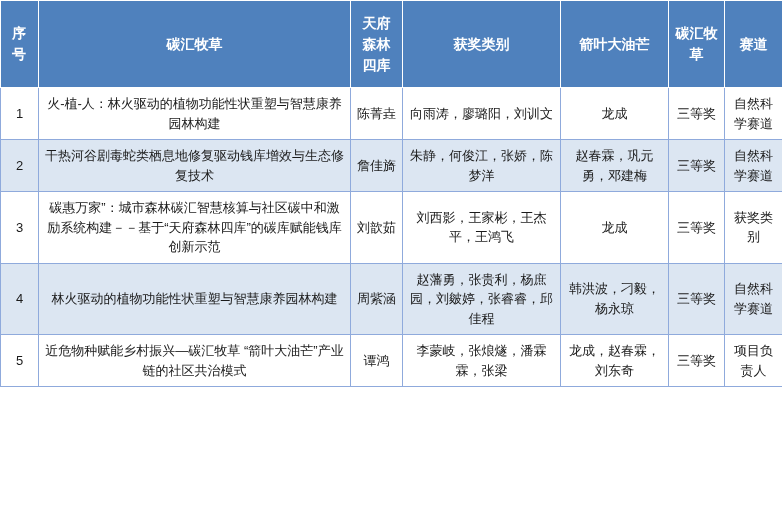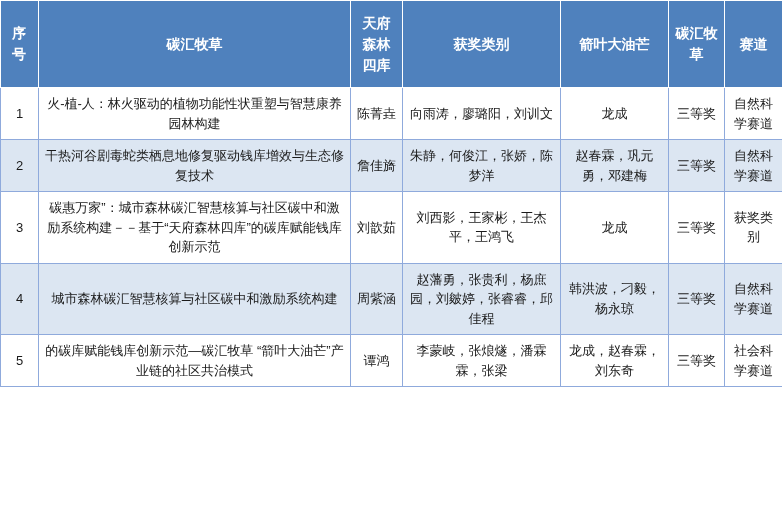--- a/index.html
+++ b/index.html
@@ -113,31 +113,31 @@
         <td>3</td>
         <td class="cell-name">碳惠万家”：城市森林碳汇智慧核算与社区碳中和激励系统构建－－基于“天府森林四库”的碳库赋能钱库创新示范</td>
         <td>刘歆茹</td>
         <td>刘西影，王家彬，王杰平，王鸿飞</td>
         <td>龙成</td>
         <td>三等奖</td>
         <td>获奖类别</td>
       </tr>
       <tr class="row-even">
         <td>4</td>
-        <td class="cell-name">城市森林碳汇智慧核算与社区碳中和激励系统构建</td>
+        <td class="cell-name">林火驱动的植物功能性状重塑与智慧康养园林构建</td>
         <td>周紫涵</td>
         <td>赵藩勇，张贵利，杨庶园，刘皴婷，张睿睿，邱佳程</td>
         <td>韩洪波，刁毅，杨永琼</td>
         <td>三等奖</td>
         <td>自然科学赛道</td>
       </tr>
       <tr class="row-odd">
         <td>5</td>
-        <td class="cell-name">的碳库赋能钱库创新示范—碳汇牧草 “箭叶大油芒”产业链的社区共治模式</td>
+        <td class="cell-name">近危物种赋能乡村振兴—碳汇牧草 “箭叶大油芒”产业链的社区共治模式</td>
         <td>谭鸿</td>
         <td>李蒙岐，张烺燧，潘霖霖，张梁</td>
         <td>龙成，赵春霖，刘东奇</td>
         <td>三等奖</td>
-        <td>社会科学赛道</td>
+        <td>项目负责人</td>
       </tr>
     </tbody>
   </table>
 </div>
 
 </body></html>

